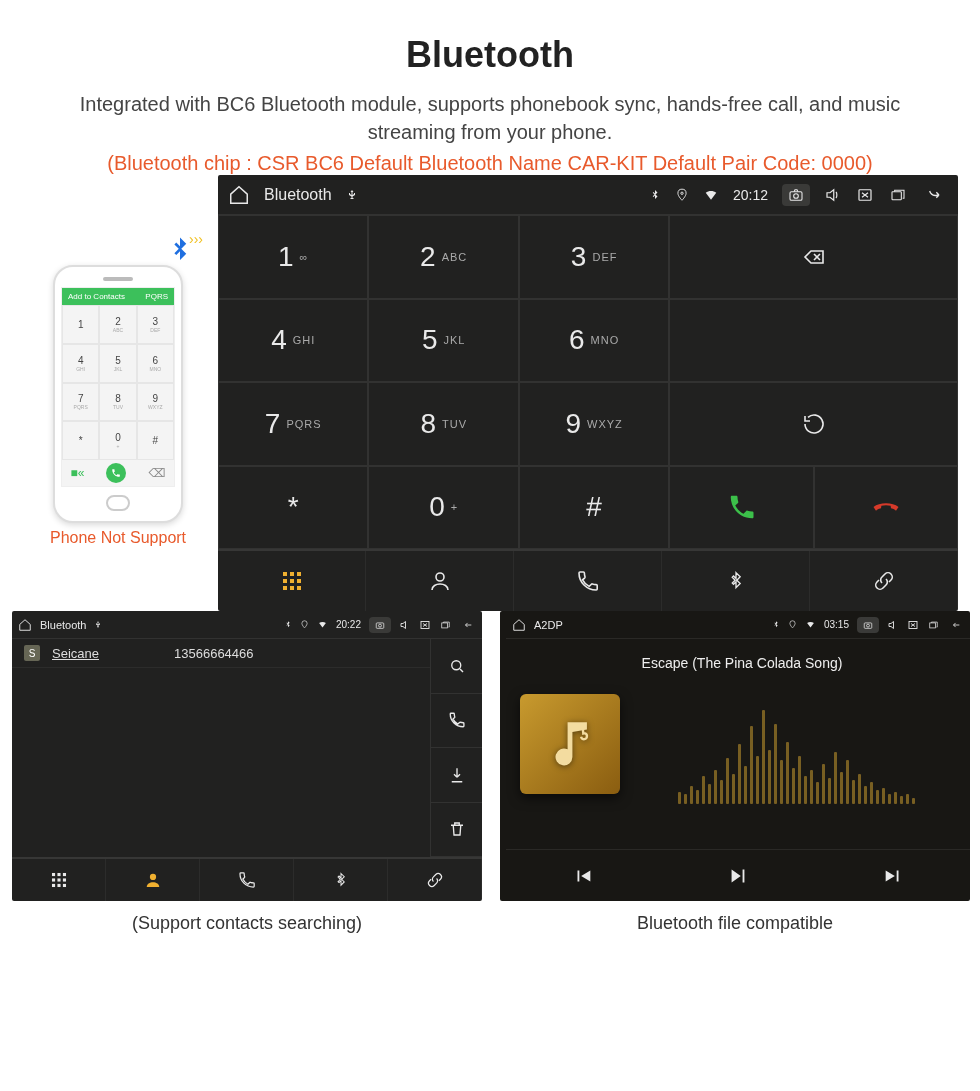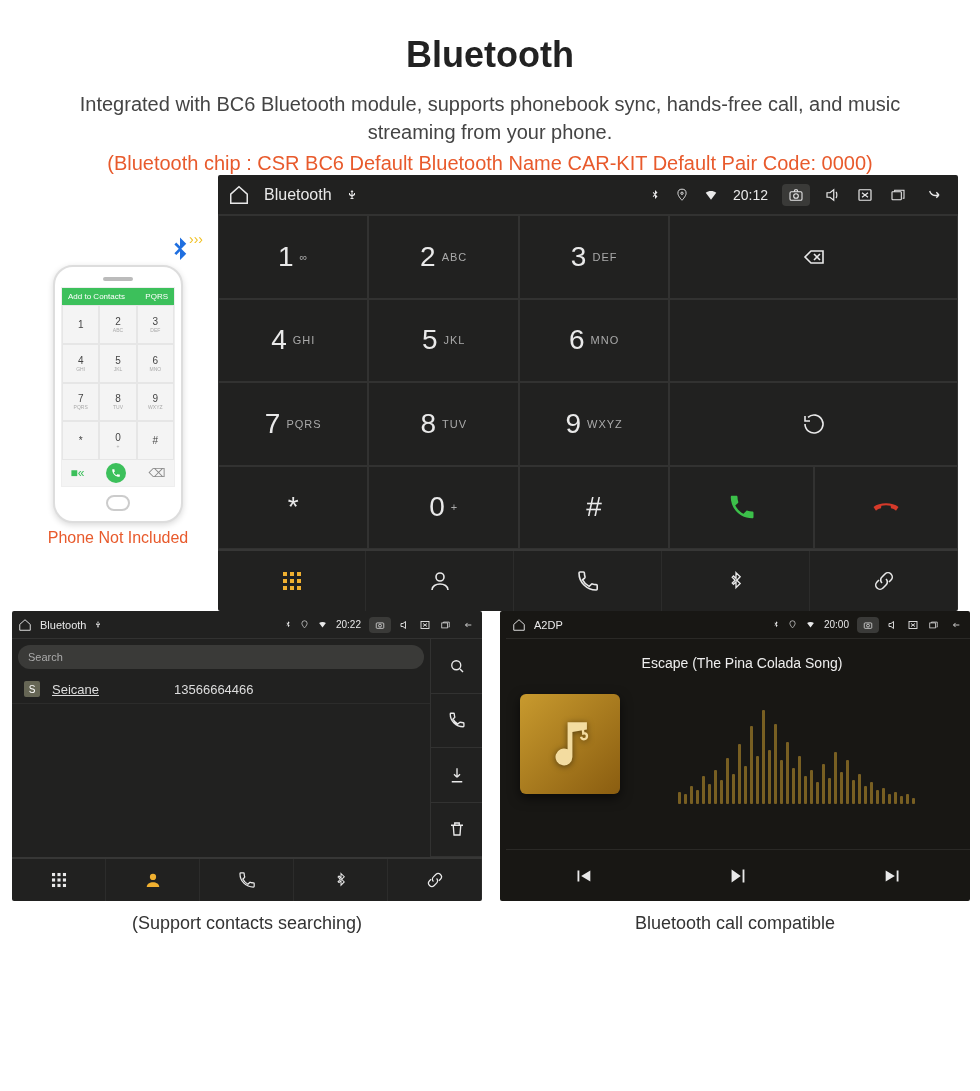--- a/index.html
+++ b/index.html
@@ -157,21 +157,21 @@
           <span class="ps-btn-green">
             <svg width="10" height="10" viewBox="0 0 24 24" fill="#fff">
                 <path d="M6.6 10.8c1.4 2.8 3.8 5.2 6.6 6.6l2.2-2.2c.3-.3.7-.4 1-.2 1.2.4 2.5.6 3.8.6.6 0 1 .4 1 1V20c0 .6-.4 1-1 1C10.6 21 3 13.4 3 4c0-.6.4-1 1-1h3.4c.6 0 1 .4 1 1 0 1.3.2 2.6.6 3.8.1.4 0 .8-.2 1l-2.2 2z"></path>
               </svg>
           </span>
           <span style="color:#888;font-size:12px;">⌫</span>
         </div>
       </div>
       <div class="phone-home"></div>
     </div>
-    <div class="phone-caption">Phone Not Included</div>
+    <div class="phone-caption">Phone Not Support</div>
   </div>
 
   <div>
     <div class="hu dialer">
       <div class="hu-status">
         <span class="ico">
             <svg width="22" height="22" viewBox="0 0 24 24" fill="none" stroke="#e9e9e9" stroke-width="1.6">
               <path d="M3 11l9-8 9 8v10H3z"></path>
             </svg>
           </span>
@@ -402,23 +402,20 @@
             </svg>
           </span>
         <span class="ico">
             <svg width="16" height="10" viewBox="0 0 24 24" fill="none" stroke="#e9e9e9" stroke-width="2">
               <path d="M4 12h14m0 0l-5-5m5 5l-5 5" transform="scale(-1,1) translate(-24,0)"></path>
             </svg>
           </span>
       </div>
       <div class="contacts-body">
         <div class="c-left">
-          <div class="search-bar">
-              <span>Search</span>
-            </div>
           <div class="c-row">
             <span class="c-badge">S</span>
             <span style="width:110px;text-decoration:underline;">Seicane</span>
             <span>13566664466</span>
           </div>
           <div class="c-row" style="flex:1;border:0;"></div>
           <div class="c-row" style="border:0;"></div>
         </div>
         <div class="c-right">
           <div class="ic">
@@ -505,21 +502,21 @@
         <span class="ico">
             <svg width="9" height="11" viewBox="0 0 24 24" fill="none" stroke="#e9e9e9" stroke-width="1.8">
               <path d="M12 21s-7-7-7-12a7 7 0 1114 0c0 5-7 12-7 12z"></path>
             </svg>
           </span>
         <span class="ico">
             <svg width="11" height="9" viewBox="0 0 24 24" fill="#e9e9e9">
               <path d="M12 20l9-12c-5-4-13-4-18 0l9 12z"></path>
             </svg>
           </span>
-        <span>20:00</span>
+        <span>03:15</span>
         <span class="chip">
             <svg width="12" height="10" viewBox="0 0 24 24" fill="none" stroke="#e9e9e9" stroke-width="1.8">
               <rect x="3" y="7" width="18" height="13" rx="2"></rect>
               <circle cx="12" cy="13.5" r="3.5"></circle>
             </svg>
           </span>
         <span class="ico">
             <svg width="12" height="12" viewBox="0 0 24 24" fill="none" stroke="#e9e9e9" stroke-width="1.8">
               <path d="M4 9v6h4l5 4V5L8 9H4z"></path>
             </svg>
@@ -605,16 +602,16 @@
             </svg>
           </div>
         <div class="pc">
             <svg width="22" height="22" viewBox="0 0 24 24" fill="#e9e9e9">
               <path d="M4 6l10 6-10 6zM16 6h2v12h-2z"></path>
             </svg>
           </div>
       </div>
     </div>
     <div class="panel-caption">
-      <span>Bluetooth call compatible</span>
+      <span>Bluetooth file compatible</span>
     </div>
   </div>
 </div>
 
 </body></html>

